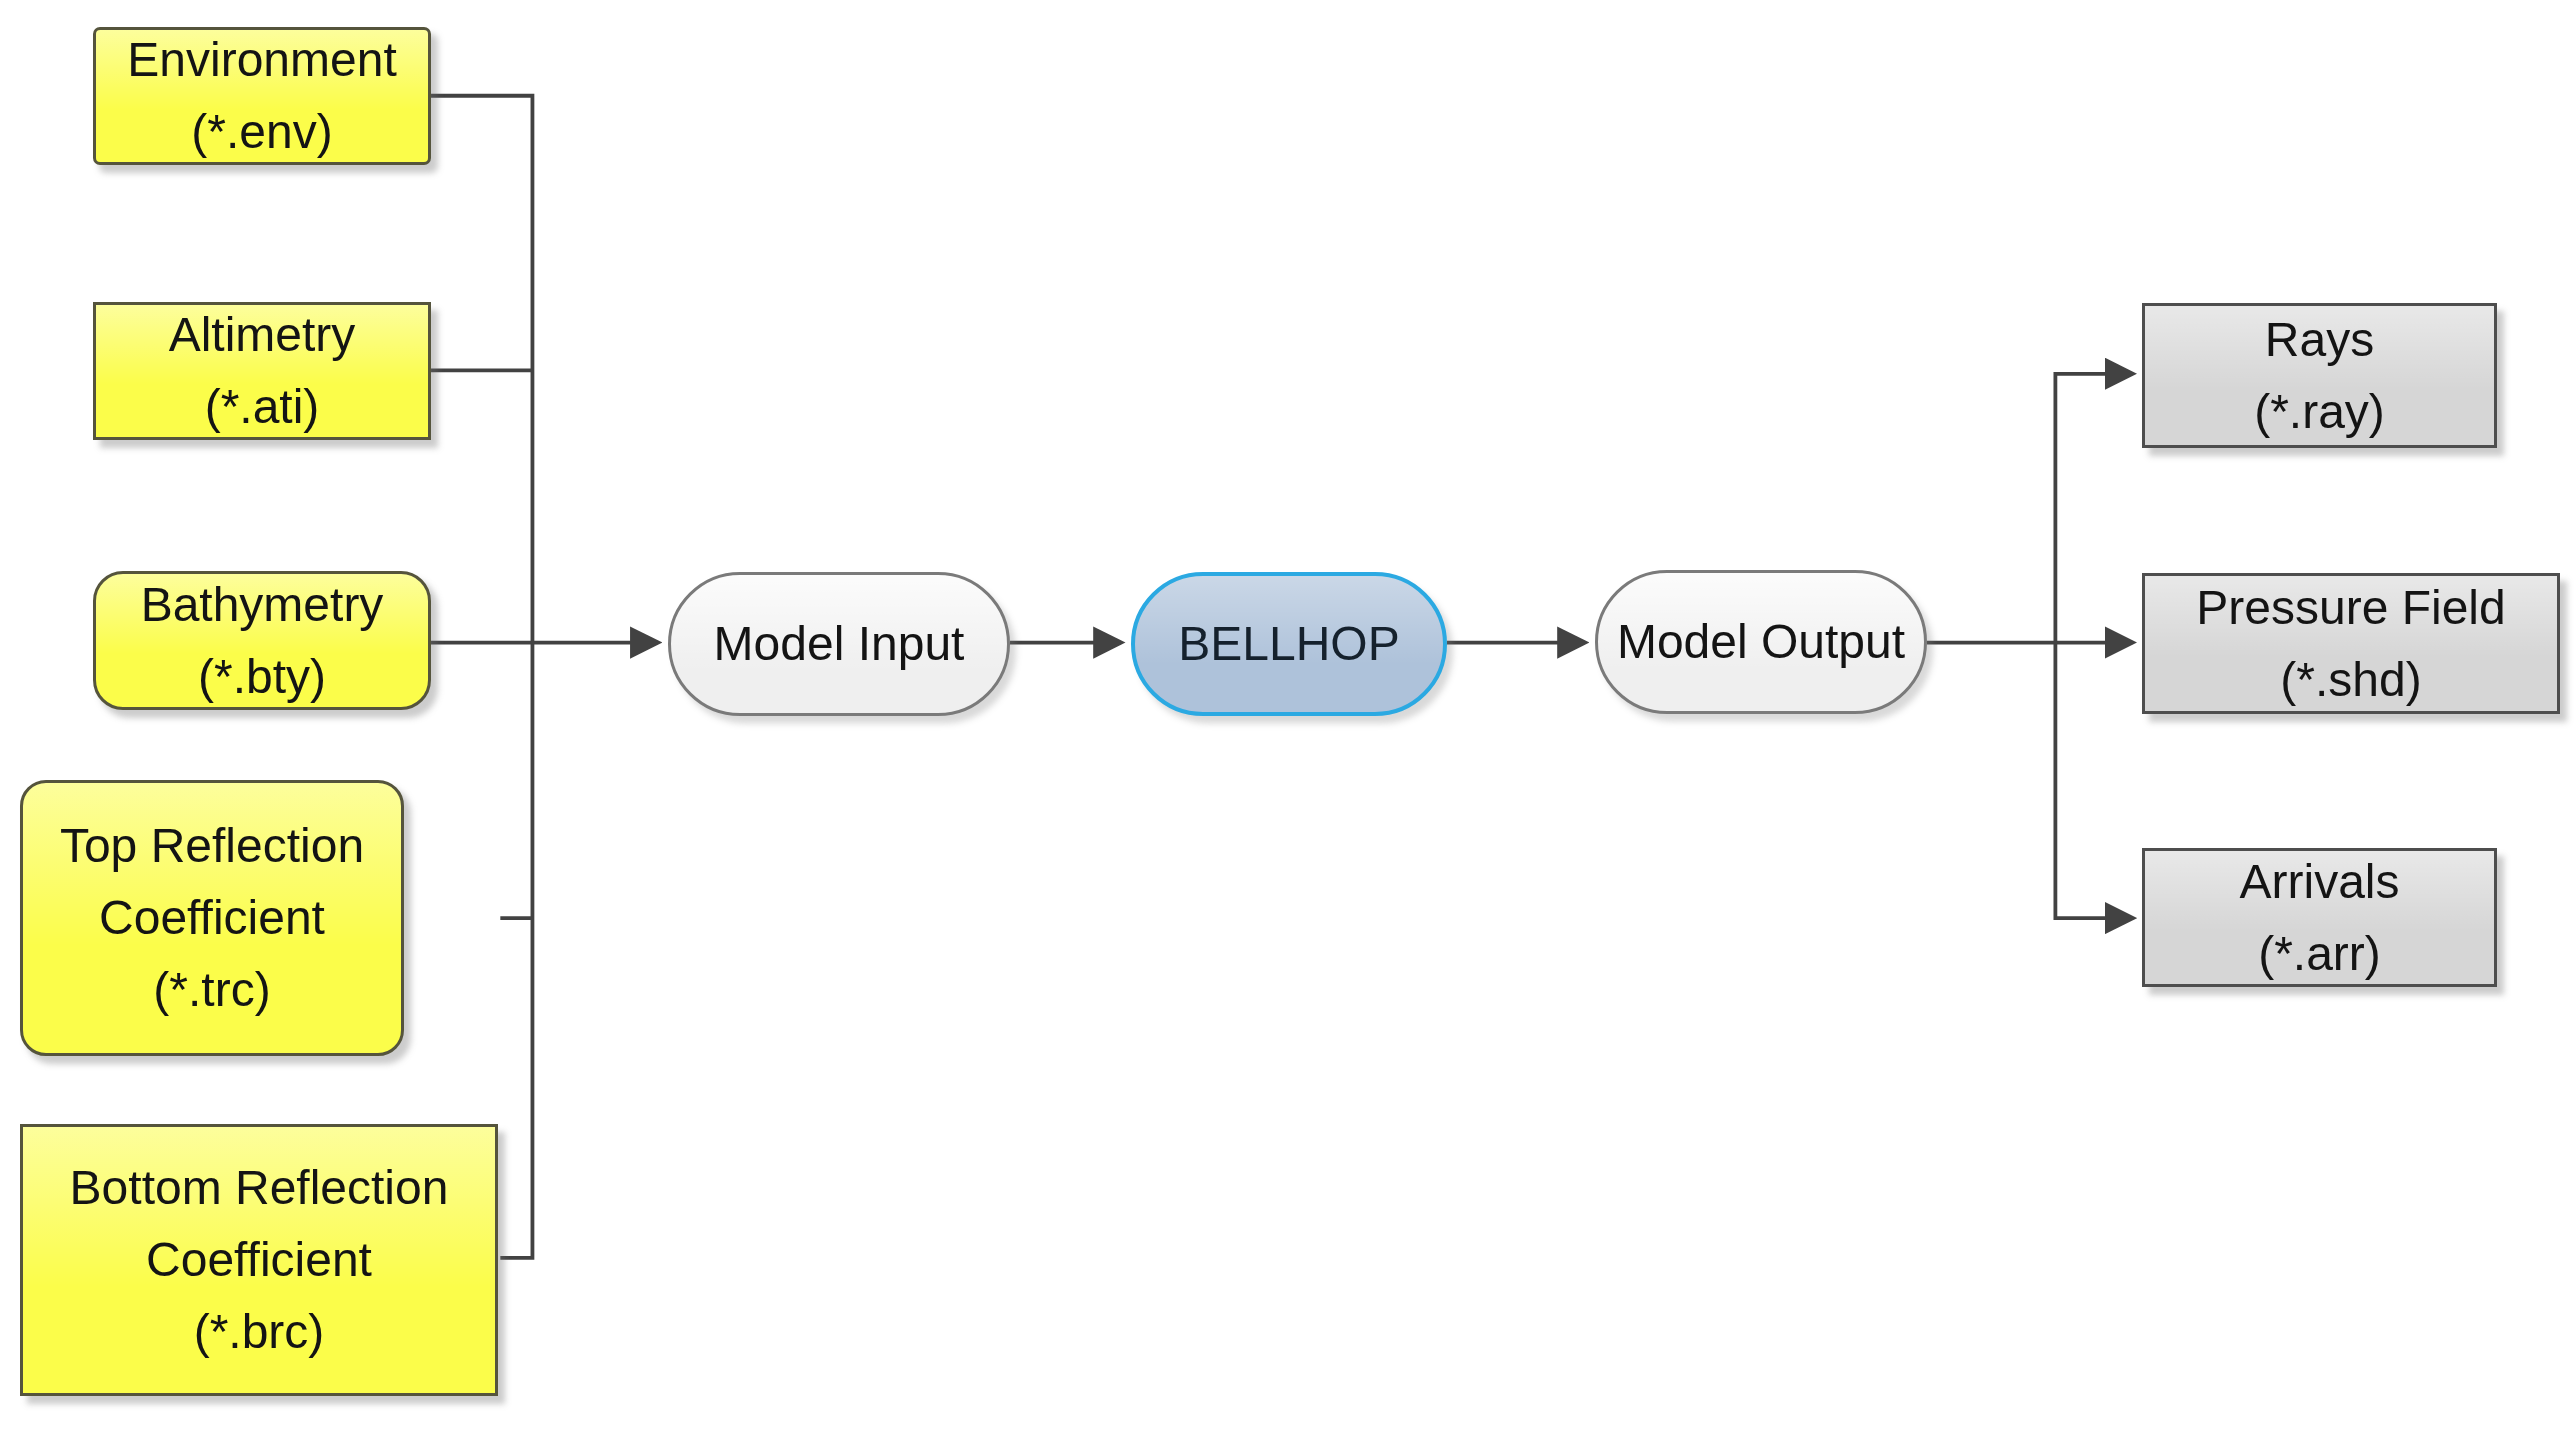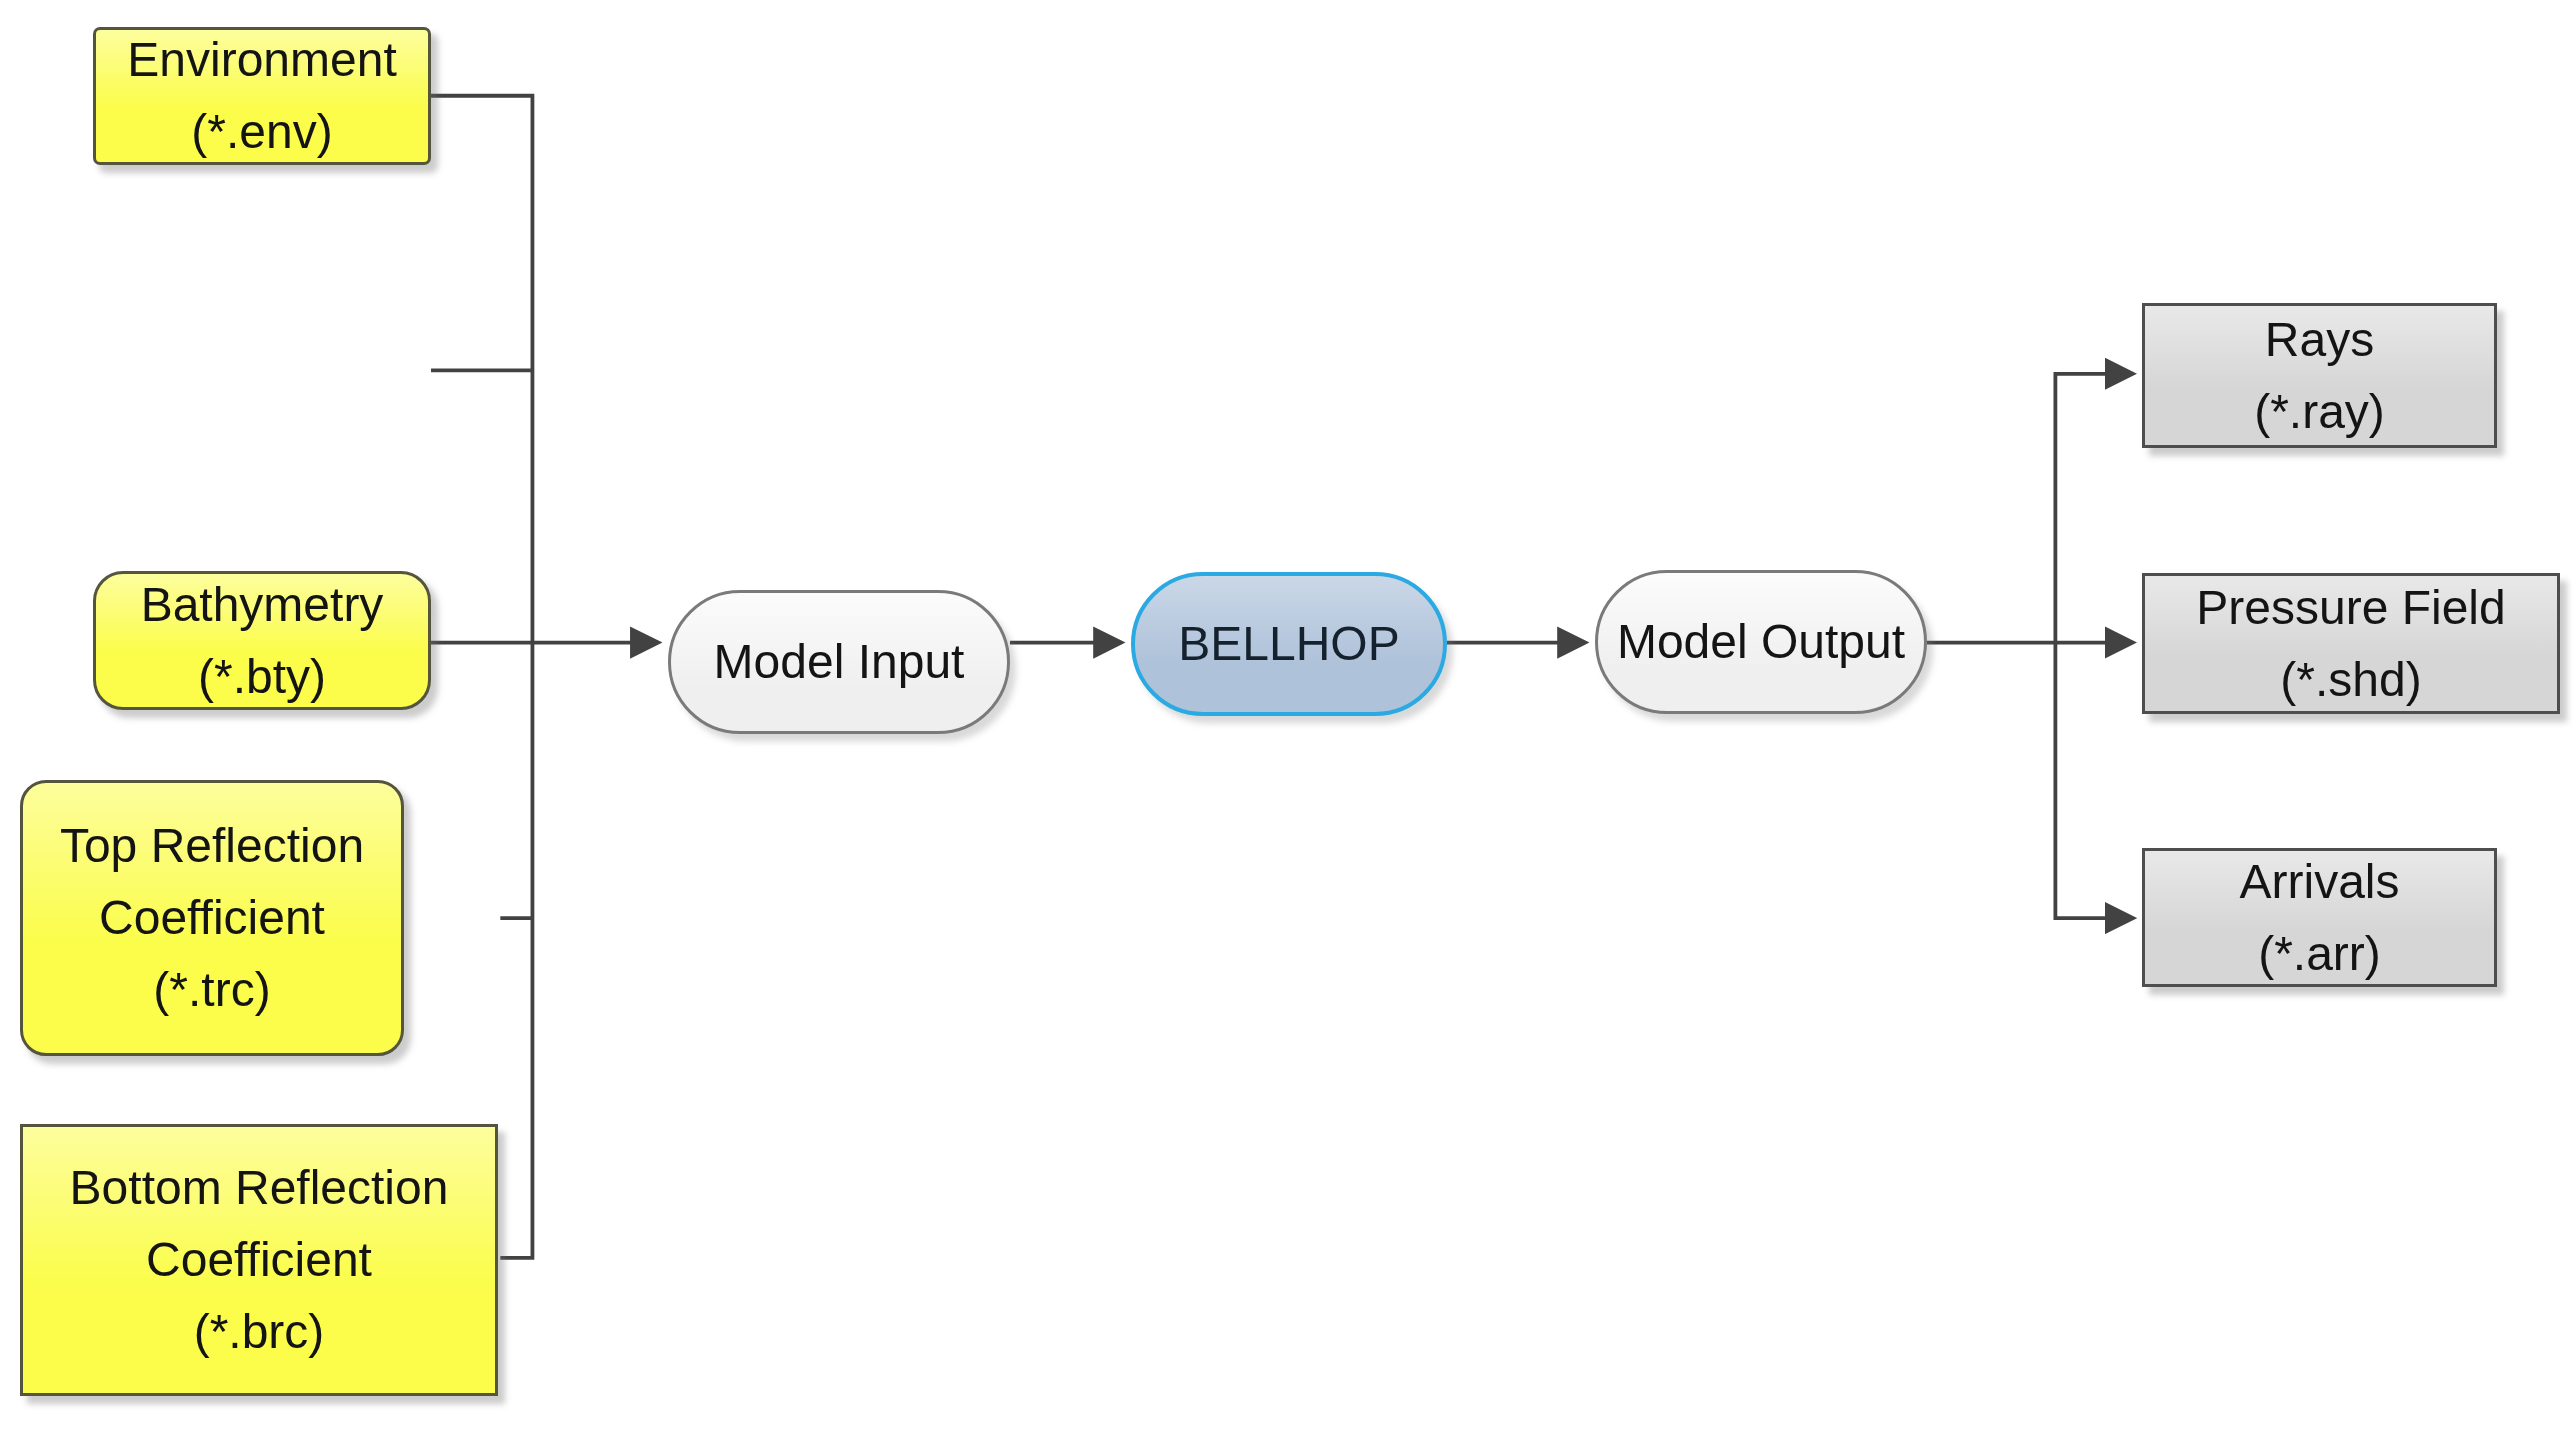--- a/index.html
+++ b/index.html
@@ -73,39 +73,43 @@
     <path d="M2280 760 H2523" marker-end="url(#arrowhead)"></path>
     <path d="M2432 760 V442 H2523" marker-end="url(#arrowhead)"></path>
     <path d="M2432 760 V1086 H2523" marker-end="url(#arrowhead)"></path>
   </svg>
 
   <div class="node rect input-file" style="left:93px;top:27px;width:338px;height:138px;border-radius:7px;">
     <span class="line">Environment</span>
     <span class="line">(*.env)</span>
   </div>
 
+  <div class="node rect input-file" style="left:93px;top:302px;width:338px;height:138px;">
+    <span class="line">Altimetry</span>
+    <span class="line">(*.ati)</span>
+  </div>
 
   <div class="node rect input-file" style="left:93px;top:571px;width:338px;height:139px;border-radius:30px;">
     <span class="line">Bathymetry</span>
     <span class="line">(*.bty)</span>
   </div>
 
   <div class="node rect input-file" style="left:20px;top:780px;width:384px;height:276px;border-radius:26px;">
     <span class="line">Top Reflection</span>
     <span class="line">Coefficient</span>
     <span class="line">(*.trc)</span>
   </div>
 
   <div class="node rect input-file" style="left:20px;top:1124px;width:478px;height:272px;">
     <span class="line">Bottom Reflection</span>
     <span class="line">Coefficient</span>
     <span class="line">(*.brc)</span>
   </div>
 
-  <div class="node stadium" style="left:668px;top:590px;width:342px;height:144px;">
+  <div class="node stadium" style="left:668px;top:572px;width:342px;height:144px;">
     <span class="line">Model Input</span>
   </div>
 
   <div class="node stadium process" style="left:1131px;top:572px;width:316px;height:144px;">
     <span class="line">BELLHOP</span>
   </div>
 
   <div class="node stadium" style="left:1595px;top:570px;width:332px;height:144px;">
     <span class="line">Model Output</span>
   </div>

